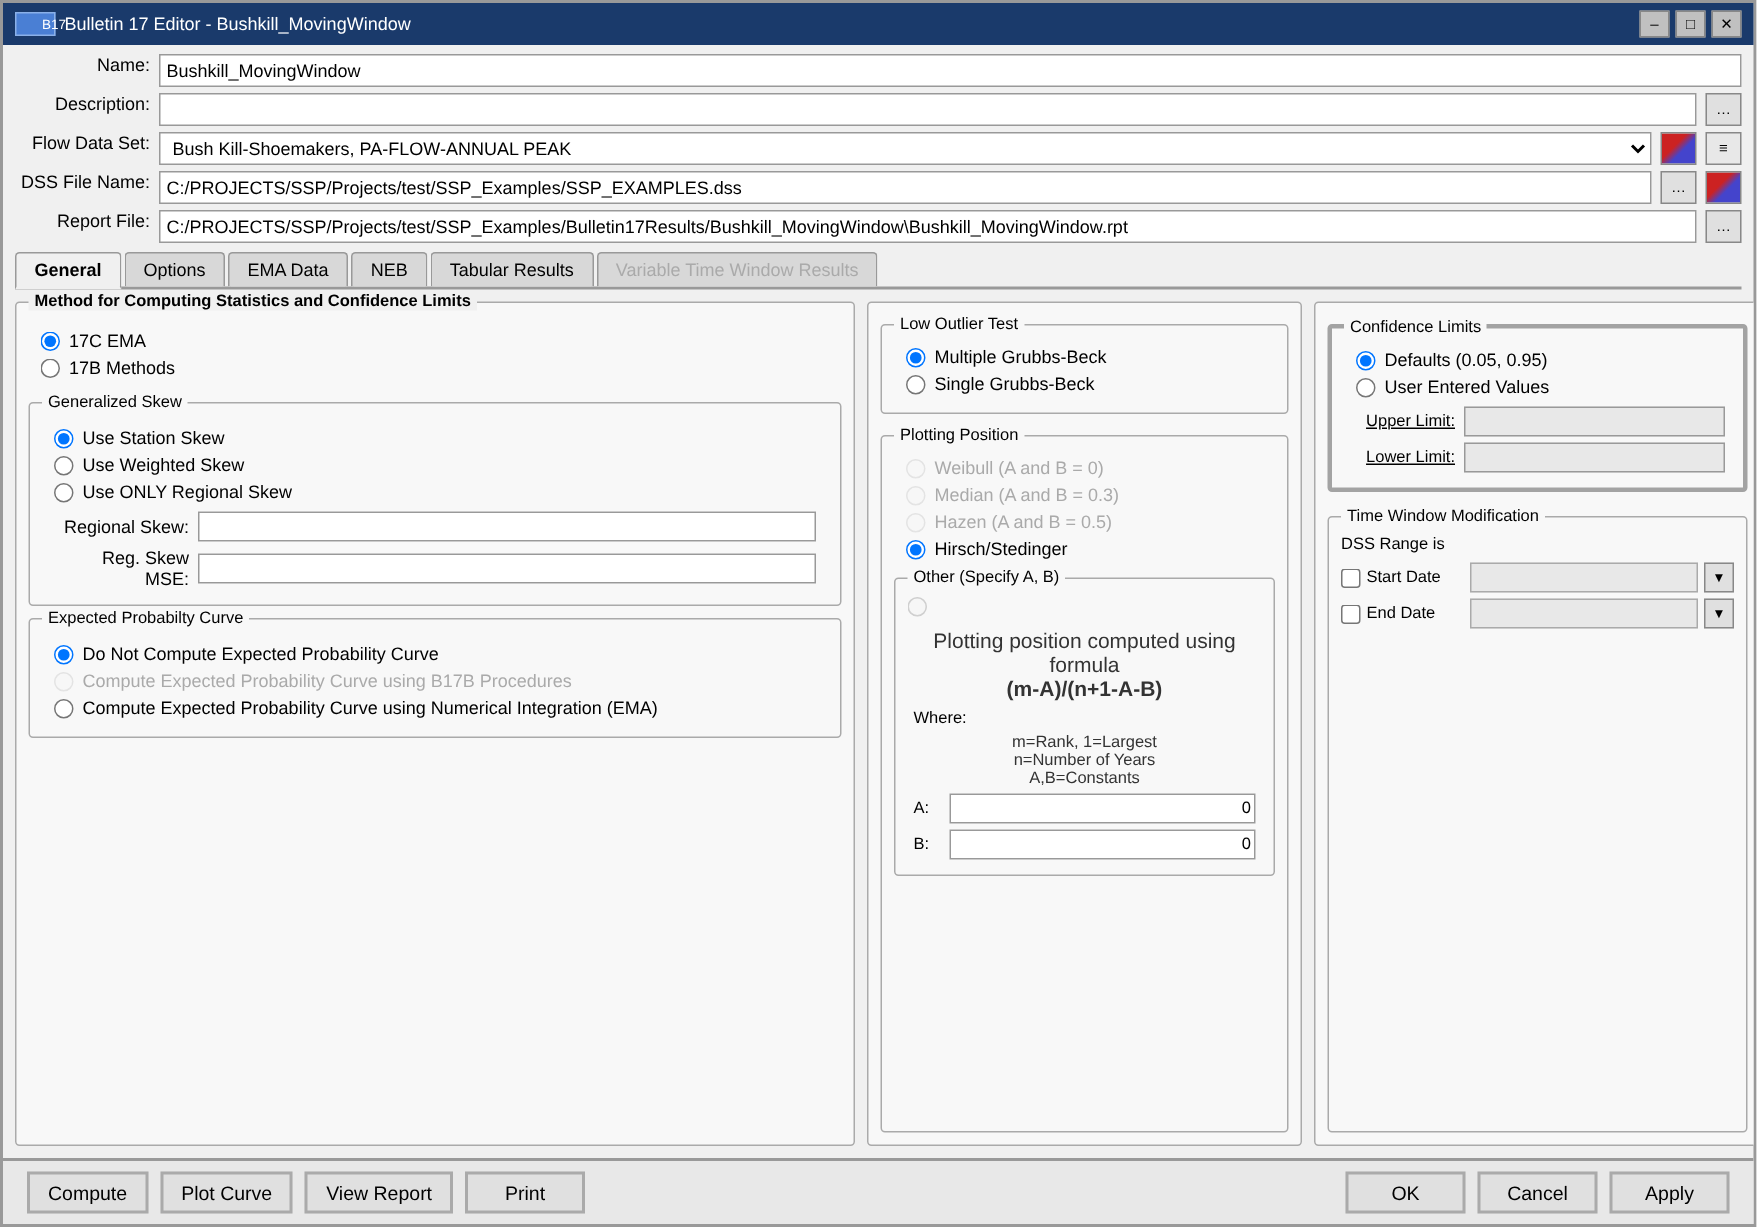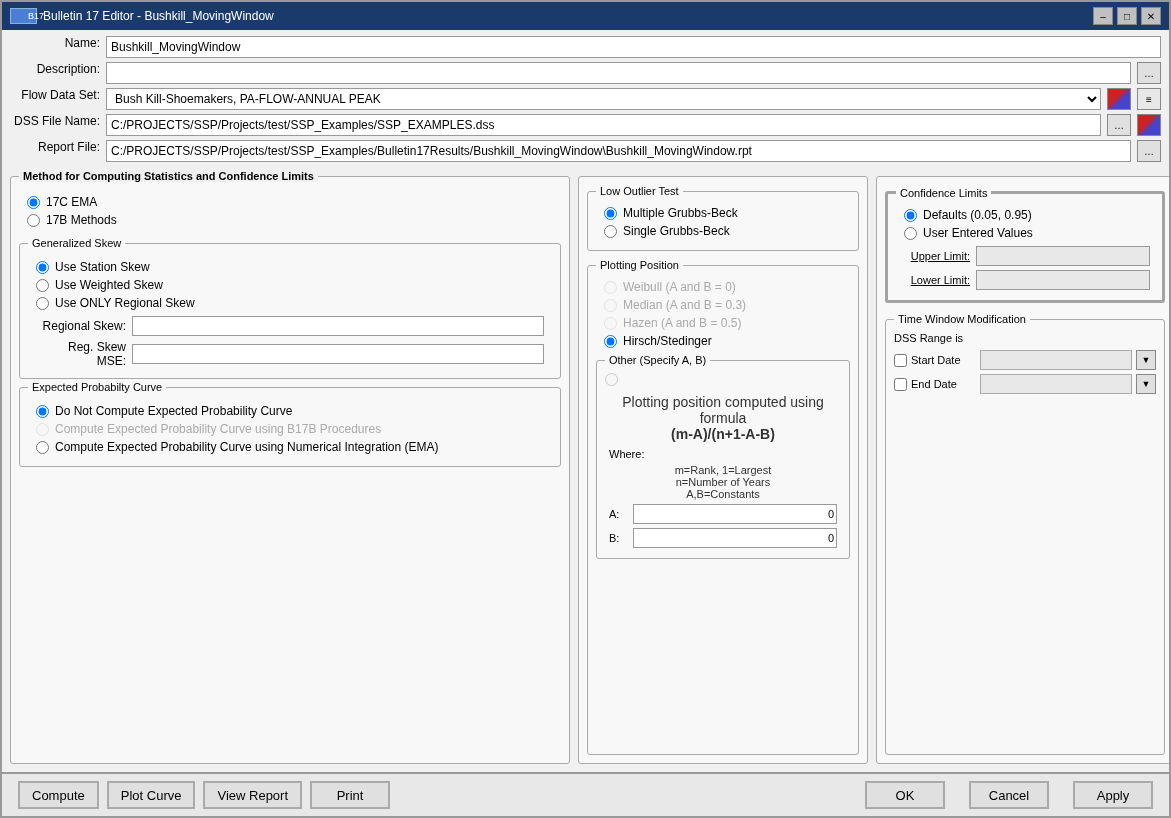--- a/index.html
+++ b/index.html
@@ -426,21 +426,21 @@
       justify-content: space-between;
       padding: 0 16px;
       flex-shrink: 0;
     }
     .bottom-left {
       display: flex;
       gap: 8px;
     }
     .bottom-right {
       display: flex;
-      gap: 24px;
+      gap: 8px;
     }
     .btn {
       min-width: 80px;
       height: 28px;
       background: #e0e0e0;
       border: 2px solid #aaa;
       cursor: pointer;
       font-size: 13px;
       padding: 0 12px;
       display: flex;
@@ -497,20 +497,30 @@
       <div class="form-btn-small">…</div>
       <div class="form-btn-small" style="background:linear-gradient(135deg,#cc2222 40%,#4444cc 60%);border:1px solid #888;"></div>
     </div>
     <div class="form-row">
       <span class="form-label">Report File:</span>
       <input class="form-input" type="text" value="C:/PROJECTS/SSP/Projects/test/SSP_Examples/Bulletin17Results/Bushkill_MovingWindow\Bushkill_MovingWindow.rpt" style="">
       <div class="form-btn-small">…</div>
     </div>
   </div>
 
+  <div class="tabs-area">
+    <div class="tabs">
+      <div class="tab active">General</div>
+      <div class="tab">Options</div>
+      <div class="tab">EMA Data</div>
+      <div class="tab">NEB</div>
+      <div class="tab">Tabular Results</div>
+      <div class="tab disabled">Variable Time Window Results</div>
+    </div>
+  </div>
 
   <div class="main-content">
 
     <div class="panel panel-left">
       <span class="panel-legend">Method for Computing Statistics and Confidence Limits</span>
 
       <div class="radio-group">
         <label class="radio-item">
           <input type="radio" name="method" checked="" style="">
           <span>17C EMA</span>

